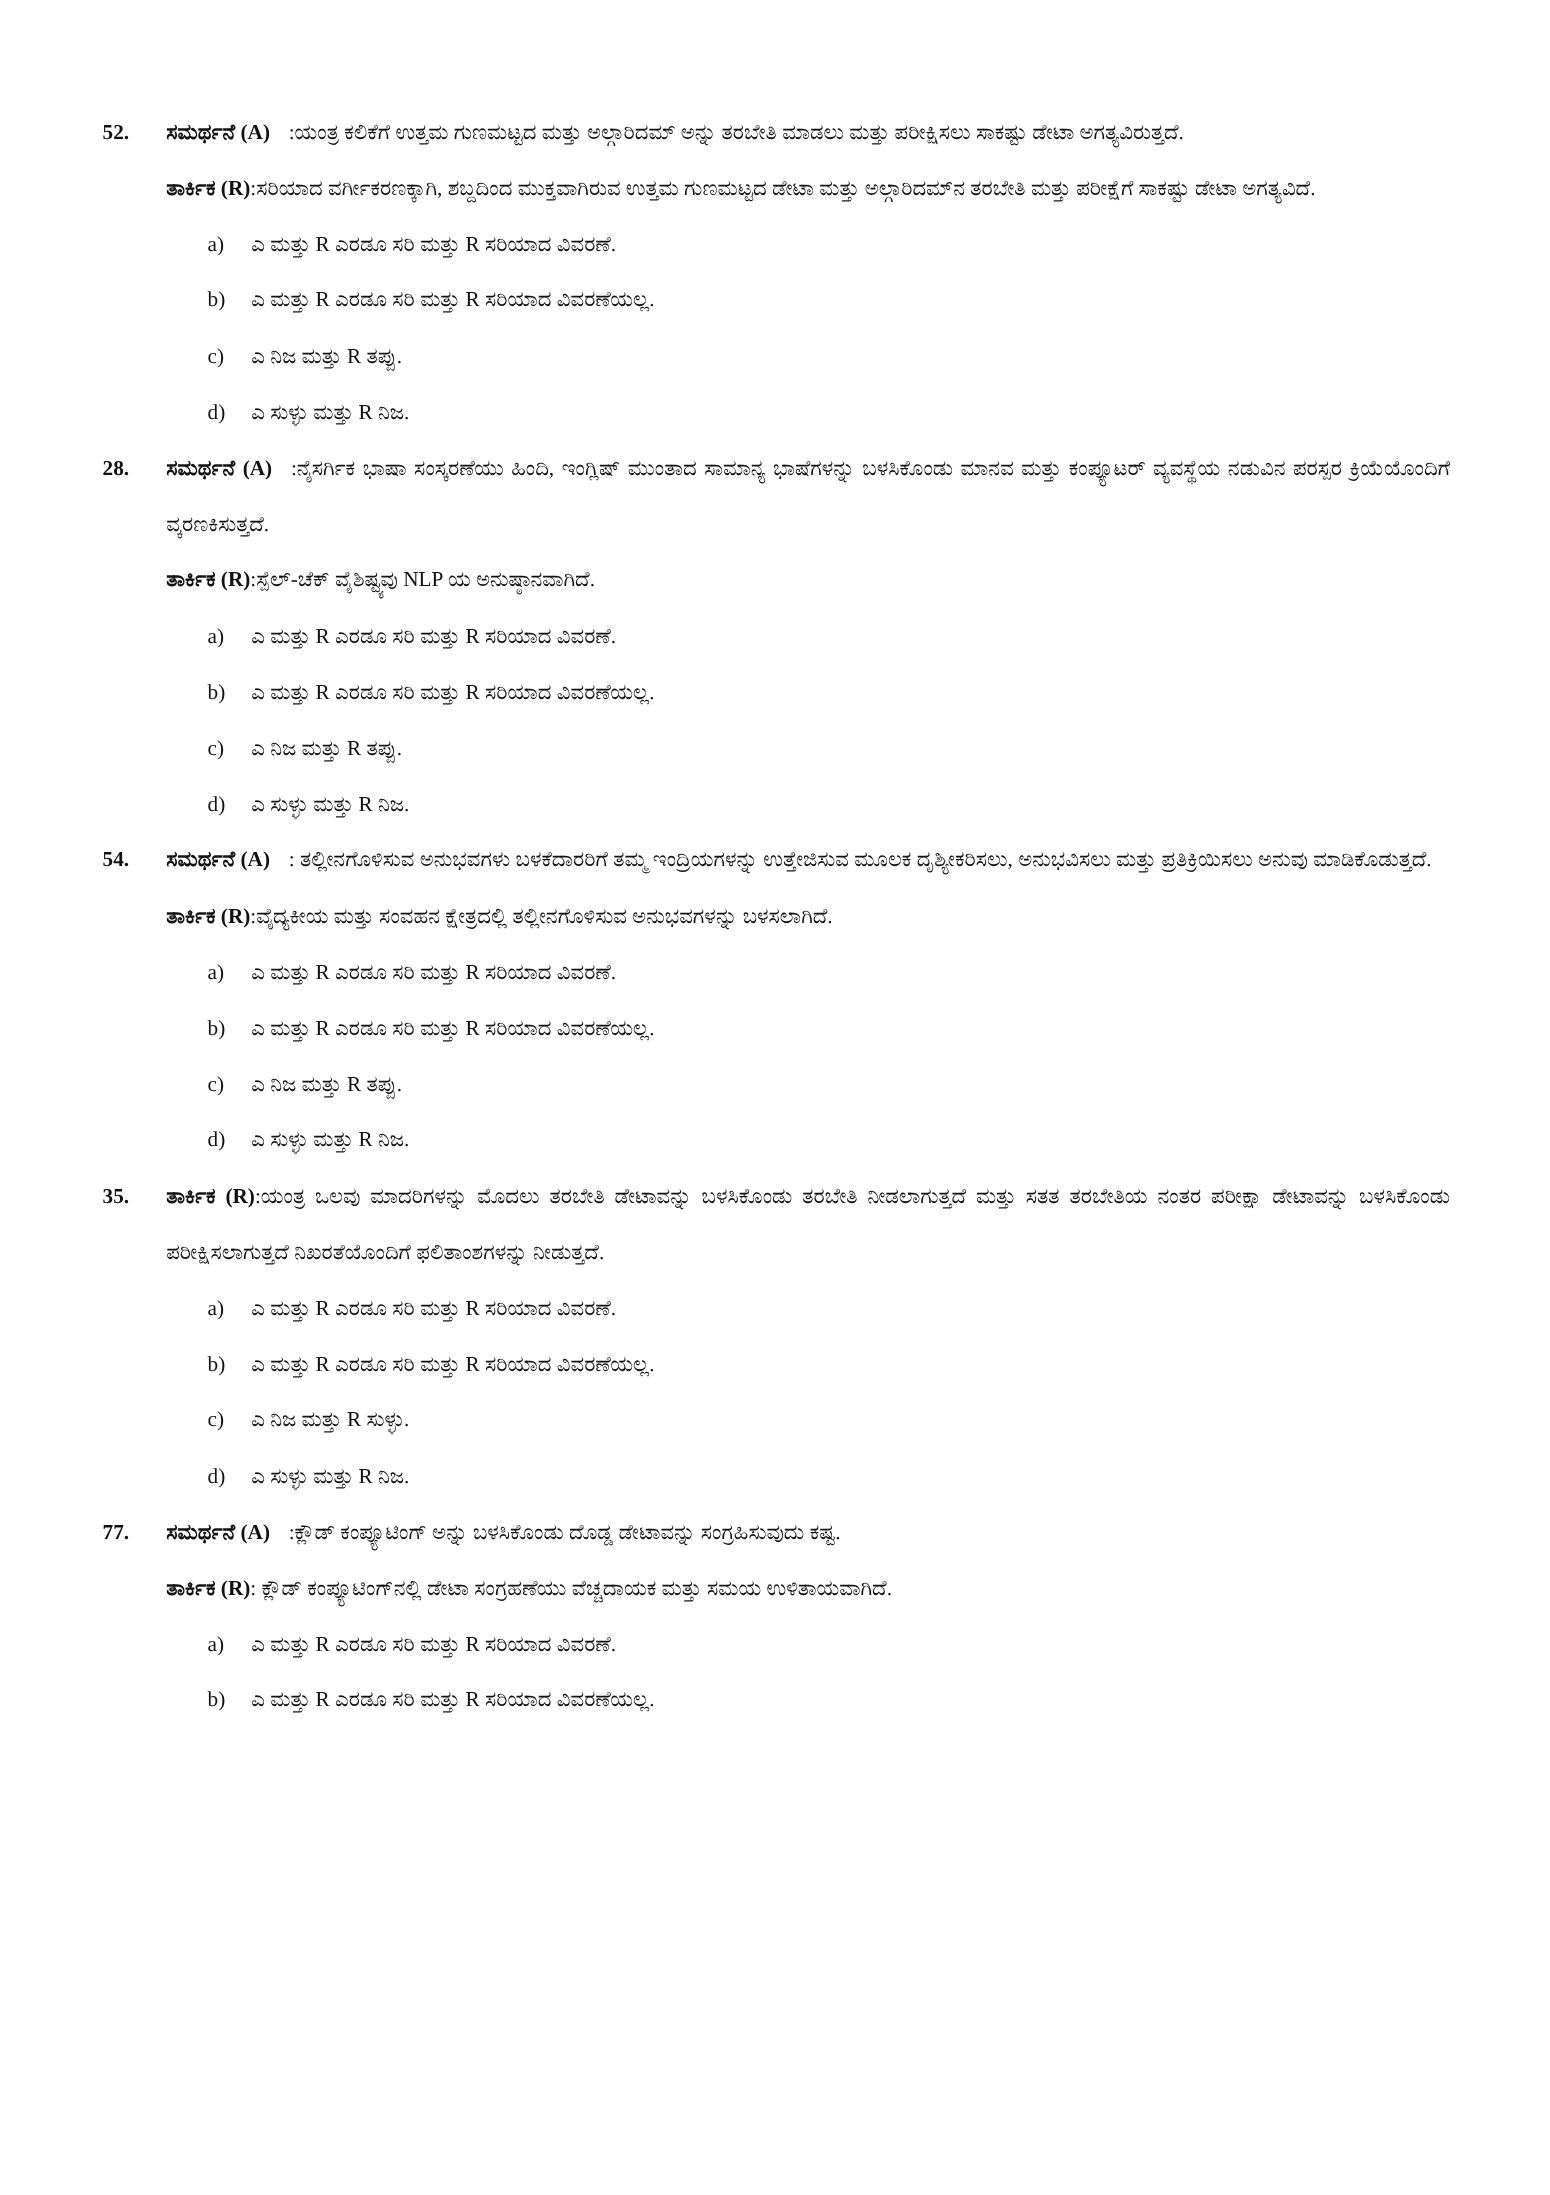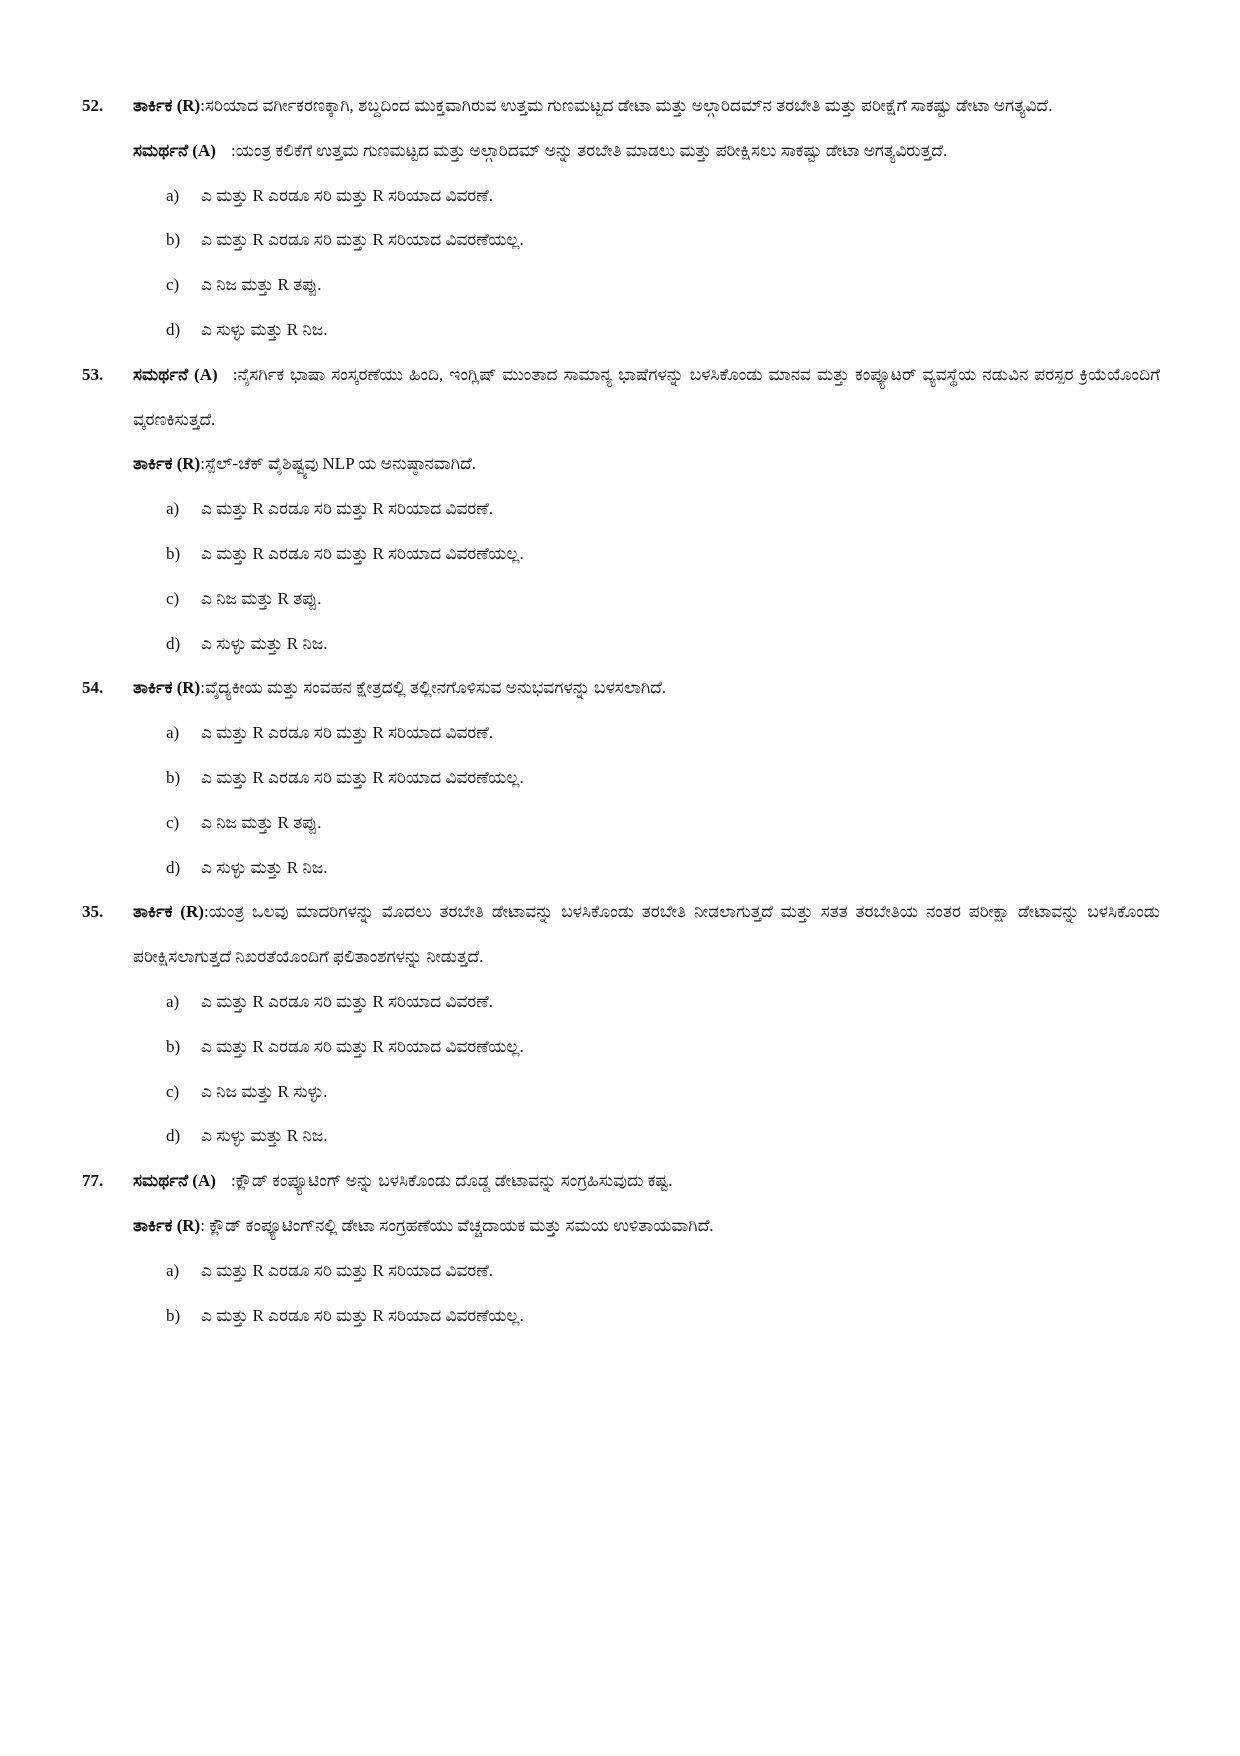--- a/index.html
+++ b/index.html
@@ -38,43 +38,43 @@
   .opt-text { text-align: center; }
 </style>
 </head>
 <body>
 
 <div class="page">
 
   <div class="question">
     <div class="q-num">52.</div>
     <div class="q-body">
+      <p class="para"><b class="lbl gap">ಸಮರ್ಥನೆ (A)</b><span>:ಯಂತ್ರ ಕಲಿಕೆಗೆ ಉತ್ತಮ ಗುಣಮಟ್ಟದ ಮತ್ತು ಅಲ್ಗಾರಿದಮ್ ಅನ್ನು ತರಬೇತಿ ಮಾಡಲು ಮತ್ತು ಪರೀಕ್ಷಿಸಲು ಸಾಕಷ್ಟು ಡೇಟಾ ಅಗತ್ಯವಿರುತ್ತದೆ.</span></p>
       <p class="para"><b class="lbl">ತಾರ್ಕಿಕ (R)</b><span>:ಸರಿಯಾದ ವರ್ಗೀಕರಣಕ್ಕಾಗಿ, ಶಬ್ದದಿಂದ ಮುಕ್ತವಾಗಿರುವ ಉತ್ತಮ ಗುಣಮಟ್ಟದ ಡೇಟಾ ಮತ್ತು ಅಲ್ಗಾರಿದಮ್‌ನ ತರಬೇತಿ ಮತ್ತು ಪರೀಕ್ಷೆಗೆ ಸಾಕಷ್ಟು ಡೇಟಾ ಅಗತ್ಯವಿದೆ.</span></p>
-      <p class="para"><b class="lbl gap">ಸಮರ್ಥನೆ (A)</b><span>:ಯಂತ್ರ ಕಲಿಕೆಗೆ ಉತ್ತಮ ಗುಣಮಟ್ಟದ ಮತ್ತು ಅಲ್ಗಾರಿದಮ್ ಅನ್ನು ತರಬೇತಿ ಮಾಡಲು ಮತ್ತು ಪರೀಕ್ಷಿಸಲು ಸಾಕಷ್ಟು ಡೇಟಾ ಅಗತ್ಯವಿರುತ್ತದೆ.</span></p>
       <div class="option">
           <span class="opt-letter">a)</span>
           <span class="opt-text">ಎ ಮತ್ತು R ಎರಡೂ ಸರಿ ಮತ್ತು R ಸರಿಯಾದ ವಿವರಣೆ.</span>
         </div>
       <div class="option">
           <span class="opt-letter">b)</span>
           <span class="opt-text">ಎ ಮತ್ತು R ಎರಡೂ ಸರಿ ಮತ್ತು R ಸರಿಯಾದ ವಿವರಣೆಯಲ್ಲ.</span>
         </div>
       <div class="option">
           <span class="opt-letter">c)</span>
           <span class="opt-text">ಎ ನಿಜ ಮತ್ತು R ತಪ್ಪು.</span>
         </div>
       <div class="option">
           <span class="opt-letter">d)</span>
           <span class="opt-text">ಎ ಸುಳ್ಳು ಮತ್ತು R ನಿಜ.</span>
         </div>
     </div>
   </div>
 
   <div class="question">
-    <div class="q-num">53.</div>
+    <div class="q-num">28.</div>
     <div class="q-body">
       <p class="para"><b class="lbl gap">ಸಮರ್ಥನೆ (A)</b><span>:ನೈಸರ್ಗಿಕ ಭಾಷಾ ಸಂಸ್ಕರಣೆಯು ಹಿಂದಿ, ಇಂಗ್ಲಿಷ್ ಮುಂತಾದ ಸಾಮಾನ್ಯ ಭಾಷೆಗಳನ್ನು ಬಳಸಿಕೊಂಡು ಮಾನವ ಮತ್ತು ಕಂಪ್ಯೂಟರ್ ವ್ಯವಸ್ಥೆಯ ನಡುವಿನ ಪರಸ್ಪರ ಕ್ರಿಯೆಯೊಂದಿಗೆ ವ್ಕರಣಕಿಸುತ್ತದೆ.</span></p>
       <p class="para"><b class="lbl">ತಾರ್ಕಿಕ (R)</b><span>:ಸ್ಪೆಲ್-ಚೆಕ್ ವೈಶಿಷ್ಟ್ಯವು NLP ಯ ಅನುಷ್ಠಾನವಾಗಿದೆ.</span></p>
       <div class="option">
           <span class="opt-letter">a)</span>
           <span class="opt-text">ಎ ಮತ್ತು R ಎರಡೂ ಸರಿ ಮತ್ತು R ಸರಿಯಾದ ವಿವರಣೆ.</span>
         </div>
       <div class="option">
           <span class="opt-letter">b)</span>
           <span class="opt-text">ಎ ಮತ್ತು R ಎರಡೂ ಸರಿ ಮತ್ತು R ಸರಿಯಾದ ವಿವರಣೆಯಲ್ಲ.</span>
@@ -86,20 +86,21 @@
       <div class="option">
           <span class="opt-letter">d)</span>
           <span class="opt-text">ಎ ಸುಳ್ಳು ಮತ್ತು R ನಿಜ.</span>
         </div>
     </div>
   </div>
 
   <div class="question">
     <div class="q-num">54.</div>
     <div class="q-body">
+      <p class="para"><b class="lbl gap">ಸಮರ್ಥನೆ (A)</b><span>: ತಲ್ಲೀನಗೊಳಿಸುವ ಅನುಭವಗಳು ಬಳಕೆದಾರರಿಗೆ ತಮ್ಮ ಇಂದ್ರಿಯಗಳನ್ನು ಉತ್ತೇಜಿಸುವ ಮೂಲಕ ದೃಶ್ಯೀಕರಿಸಲು, ಅನುಭವಿಸಲು ಮತ್ತು ಪ್ರತಿಕ್ರಿಯಿಸಲು ಅನುವು ಮಾಡಿಕೊಡುತ್ತದೆ.</span></p>
       <p class="para"><b class="lbl">ತಾರ್ಕಿಕ (R)</b><span>:ವೈದ್ಯಕೀಯ ಮತ್ತು ಸಂವಹನ ಕ್ಷೇತ್ರದಲ್ಲಿ ತಲ್ಲೀನಗೊಳಿಸುವ ಅನುಭವಗಳನ್ನು ಬಳಸಲಾಗಿದೆ.</span></p>
       <div class="option">
           <span class="opt-letter">a)</span>
           <span class="opt-text">ಎ ಮತ್ತು R ಎರಡೂ ಸರಿ ಮತ್ತು R ಸರಿಯಾದ ವಿವರಣೆ.</span>
         </div>
       <div class="option">
           <span class="opt-letter">b)</span>
           <span class="opt-text">ಎ ಮತ್ತು R ಎರಡೂ ಸರಿ ಮತ್ತು R ಸರಿಯಾದ ವಿವರಣೆಯಲ್ಲ.</span>
         </div>
       <div class="option">

